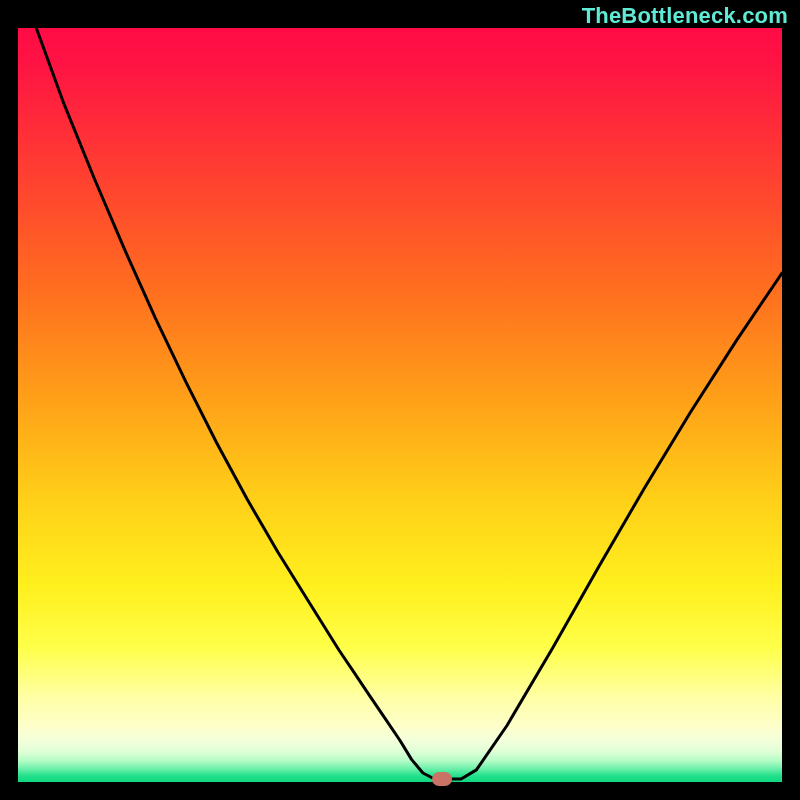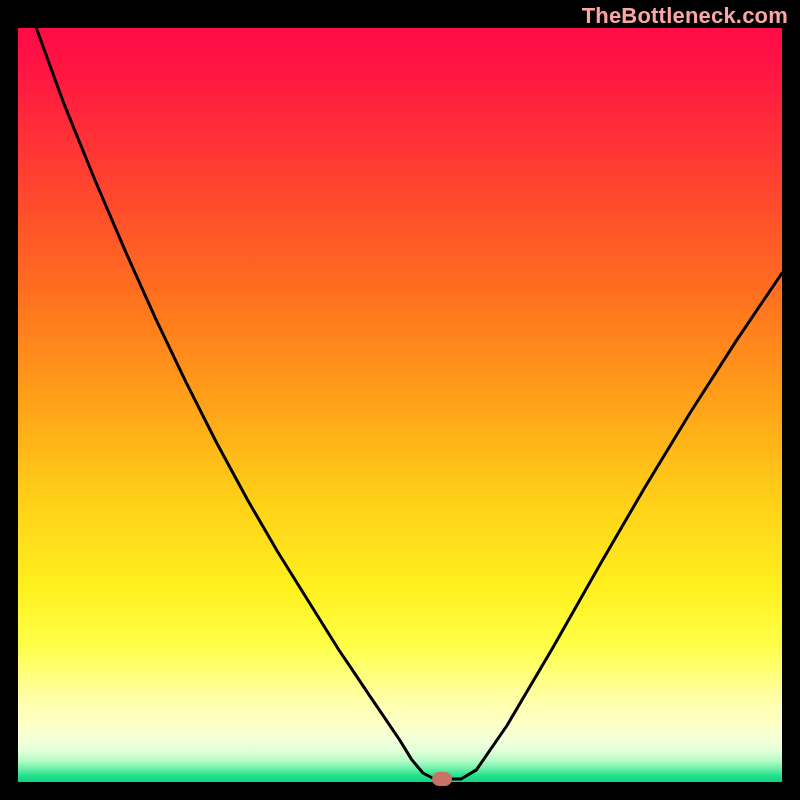--- a/index.html
+++ b/index.html
@@ -16,21 +16,21 @@
     height: 800px;
     background: #000;
   }
   .attribution {
     position: absolute;
     top: 3px;
     right: 12px;
     font-family: Arial, Helvetica, sans-serif;
     font-size: 22px;
     font-weight: bold;
-    color: #fca5a5;
+    color: #5eead4;
     letter-spacing: 0.2px;
     z-index: 3;
   }
   .plot-bg {
     position: absolute;
     left: 18px;
     top: 28px;
     width: 764px;
     height: 754px;
     z-index: 1;

